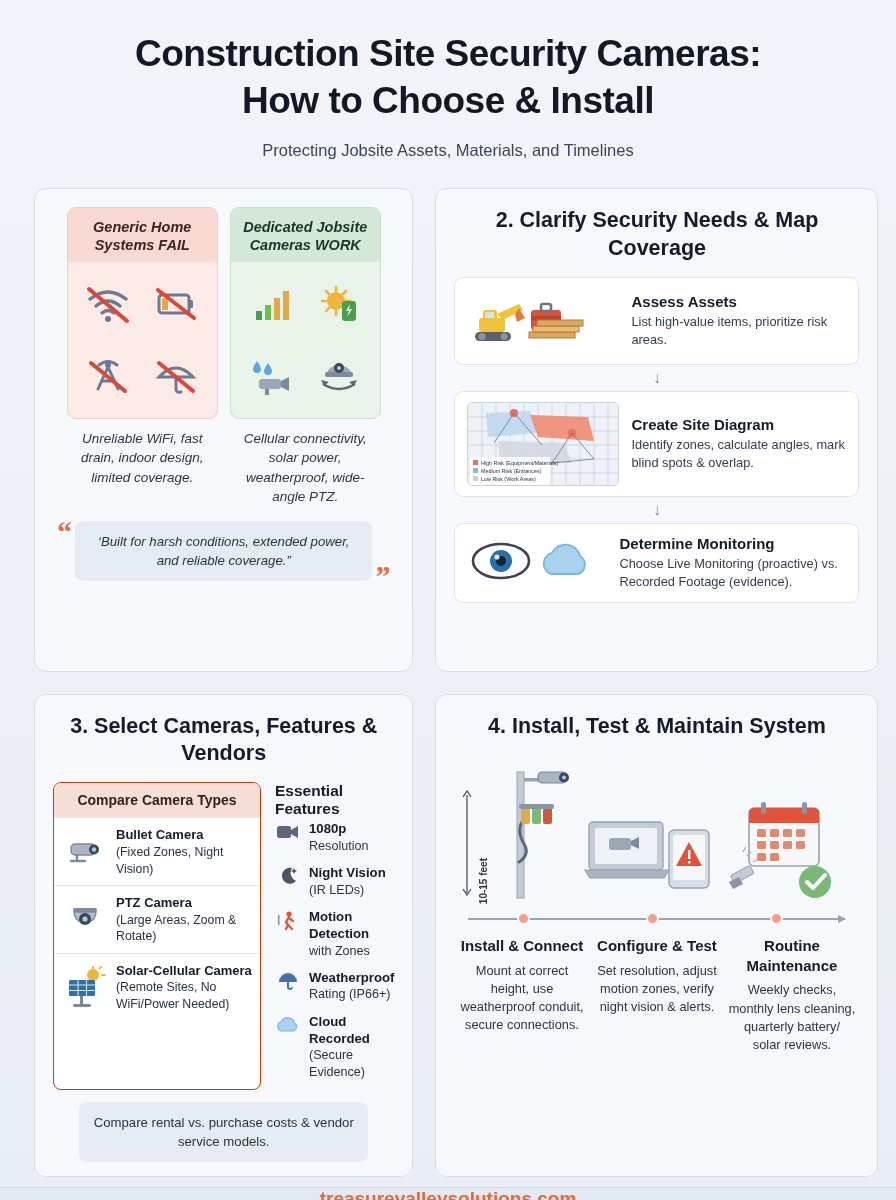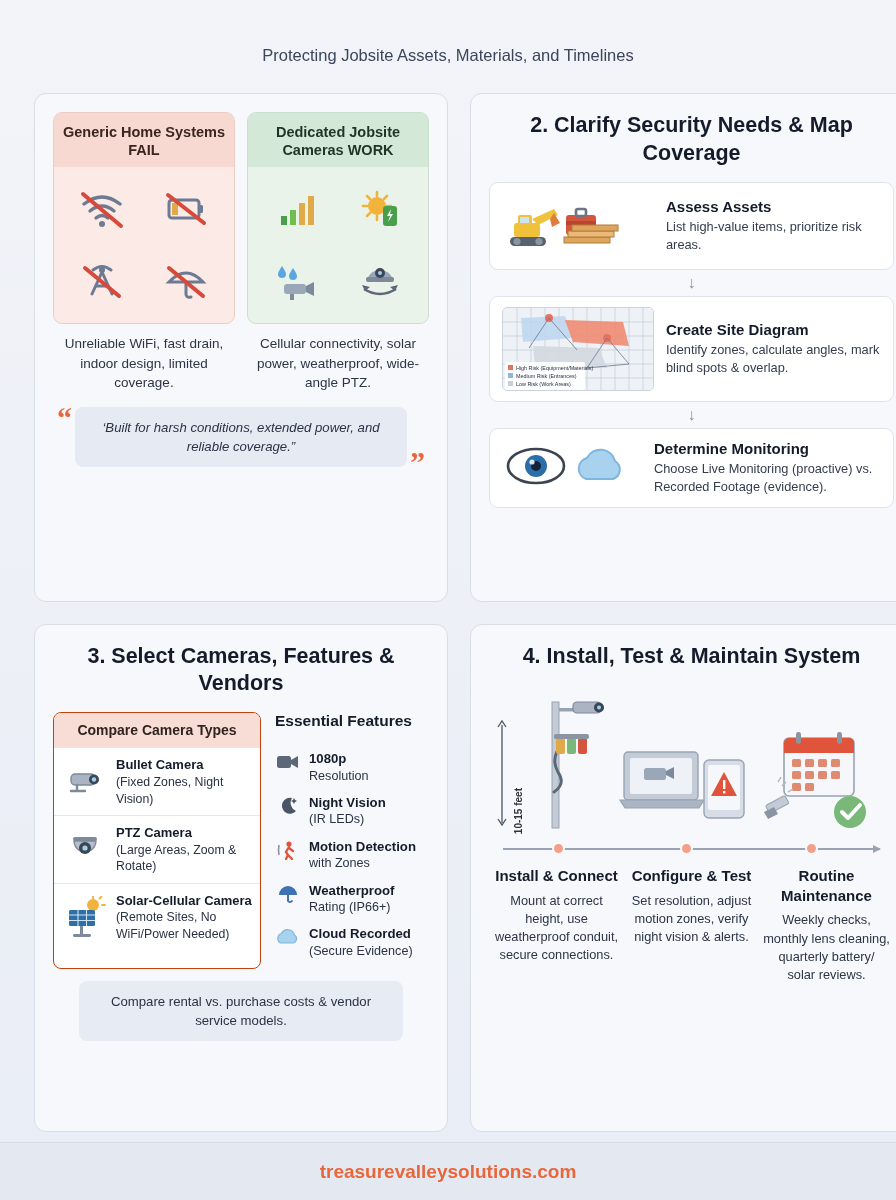--- a/index.html
+++ b/index.html
@@ -40,21 +40,21 @@
     border-radius: 12px;
     padding: 18px 18px 14px;
     display: flex; flex-direction: column;
   }
   .card-title {
     font-size: 21.5px; font-weight: bold; text-align: center;
     line-height: 1.3; color: #141b2a; margin-bottom: 14px;
   }
   
   .cmp-row { display: flex; gap: 12px; justify-content: center; }
-  .cmp-col { width: 182px; }
+  .cmp-col { width: 151px; font-style: italic; }
   .cmp-box {
     border-radius: 9px; border: 1px solid #e0c5bd; overflow: hidden;
     height: 212px; display: flex; flex-direction: column;
   }
   .cmp-box.fail { background: #fbeae6; border-color: #eccdc4; }
   .cmp-box.work { background: #e9f3ea; border-color: #c9e0cd; }
   .cmp-head {
     font-size: 14.5px; font-weight: bold; text-align: center;
     padding: 10px 6px 8px; line-height: 1.25;
   }
@@ -101,21 +101,21 @@
     background: #fff; flex:none;
   }
   .table-head {
     background: #f7ddd5; font-size: 14px; font-weight: bold; text-align: center;
     padding: 9px 4px; color: #31241f;
   }
   .trow { display: flex; gap: 8px; align-items: center; border-top: 1px solid #e4e7ee; padding: 8px 8px; }
   .trow .tic { width: 46px; height: 44px; flex: none; display:flex; align-items:center; justify-content:center;}
   .trow .ttxt { font-size: 12.3px; line-height: 1.35; color: #2a3244; }
   .trow .ttxt b { font-size: 13px; display:block; color:#141b2a;}
-  .feat-head { font-size: 15.5px; font-weight: bold; margin-bottom: 20px; color:#141b2a; }
+  .feat-head { font-size: 15.5px; font-weight: bold; margin-bottom: 2px; color:#141b2a; }
   .feat { display: flex; gap: 8px; align-items: flex-start; margin-bottom: 10px; }
   .feat .fic { width: 26px; height: 24px; flex:none; display:flex; align-items:center; justify-content:center;}
   .feat .ftxt { font-size: 12.6px; line-height: 1.3; color: #2a3244; }
   .feat .ftxt b { font-size: 13.2px; color:#141b2a; }
   .note {
     margin: 12px 26px 0; background: #e7ebf3; border-radius: 8px;
     padding: 11px 12px; font-size: 13.2px; text-align: center; color:#2b3246; line-height:1.45;
   }
   
   .c4-illus { display: flex; justify-content: space-around; align-items: flex-end; height: 150px; padding: 4px 6px 0;}
@@ -135,20 +135,24 @@
     text-align: right;
   }
   .footer a { color: #e8673a; font-size: 19px; font-weight: bold; text-decoration: none; }
 </style>
 </head>
 <body>
 
 <div class="page">
 
   <div class="header">
+    <div class="title">
+      <div>Construction Site Security Cameras:</div>
+      <div>How to Choose &amp; Install</div>
+    </div>
     <div class="subtitle">Protecting Jobsite Assets, Materials, and Timelines</div>
   </div>
 
   <div class="grid">
 
     <div class="card">
 
       <div class="cmp-row">
 
         <div class="cmp-col">

